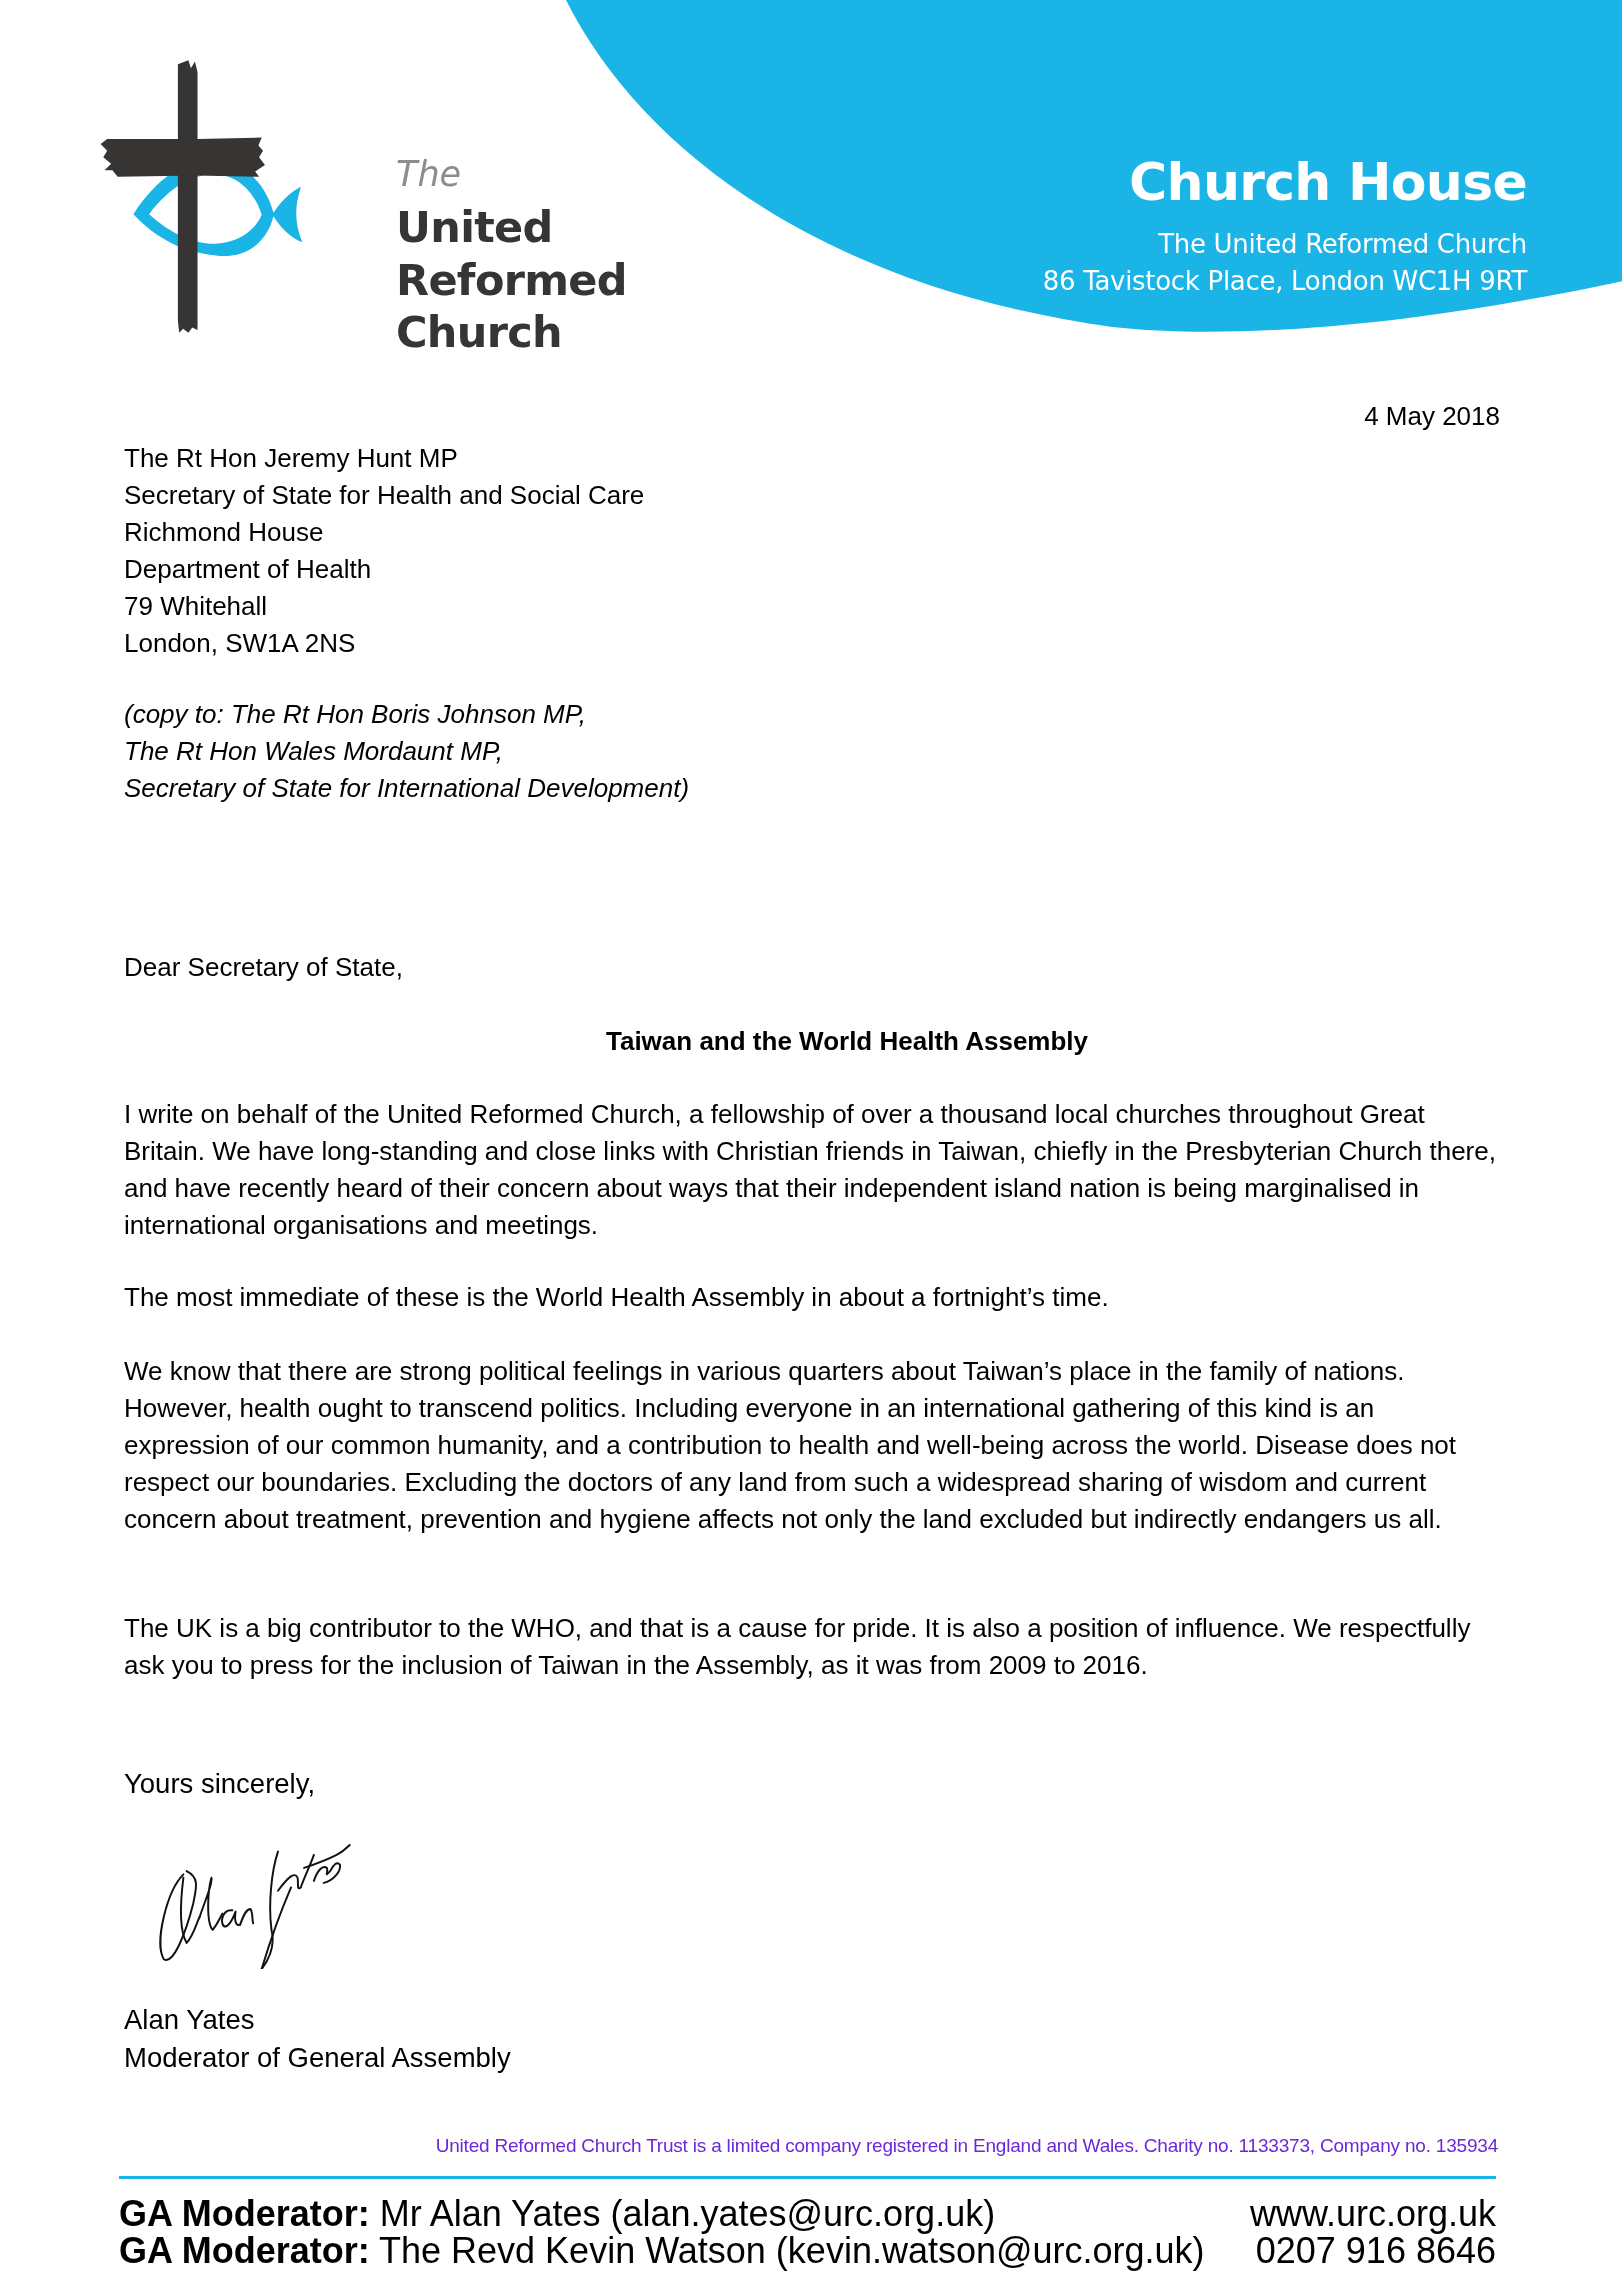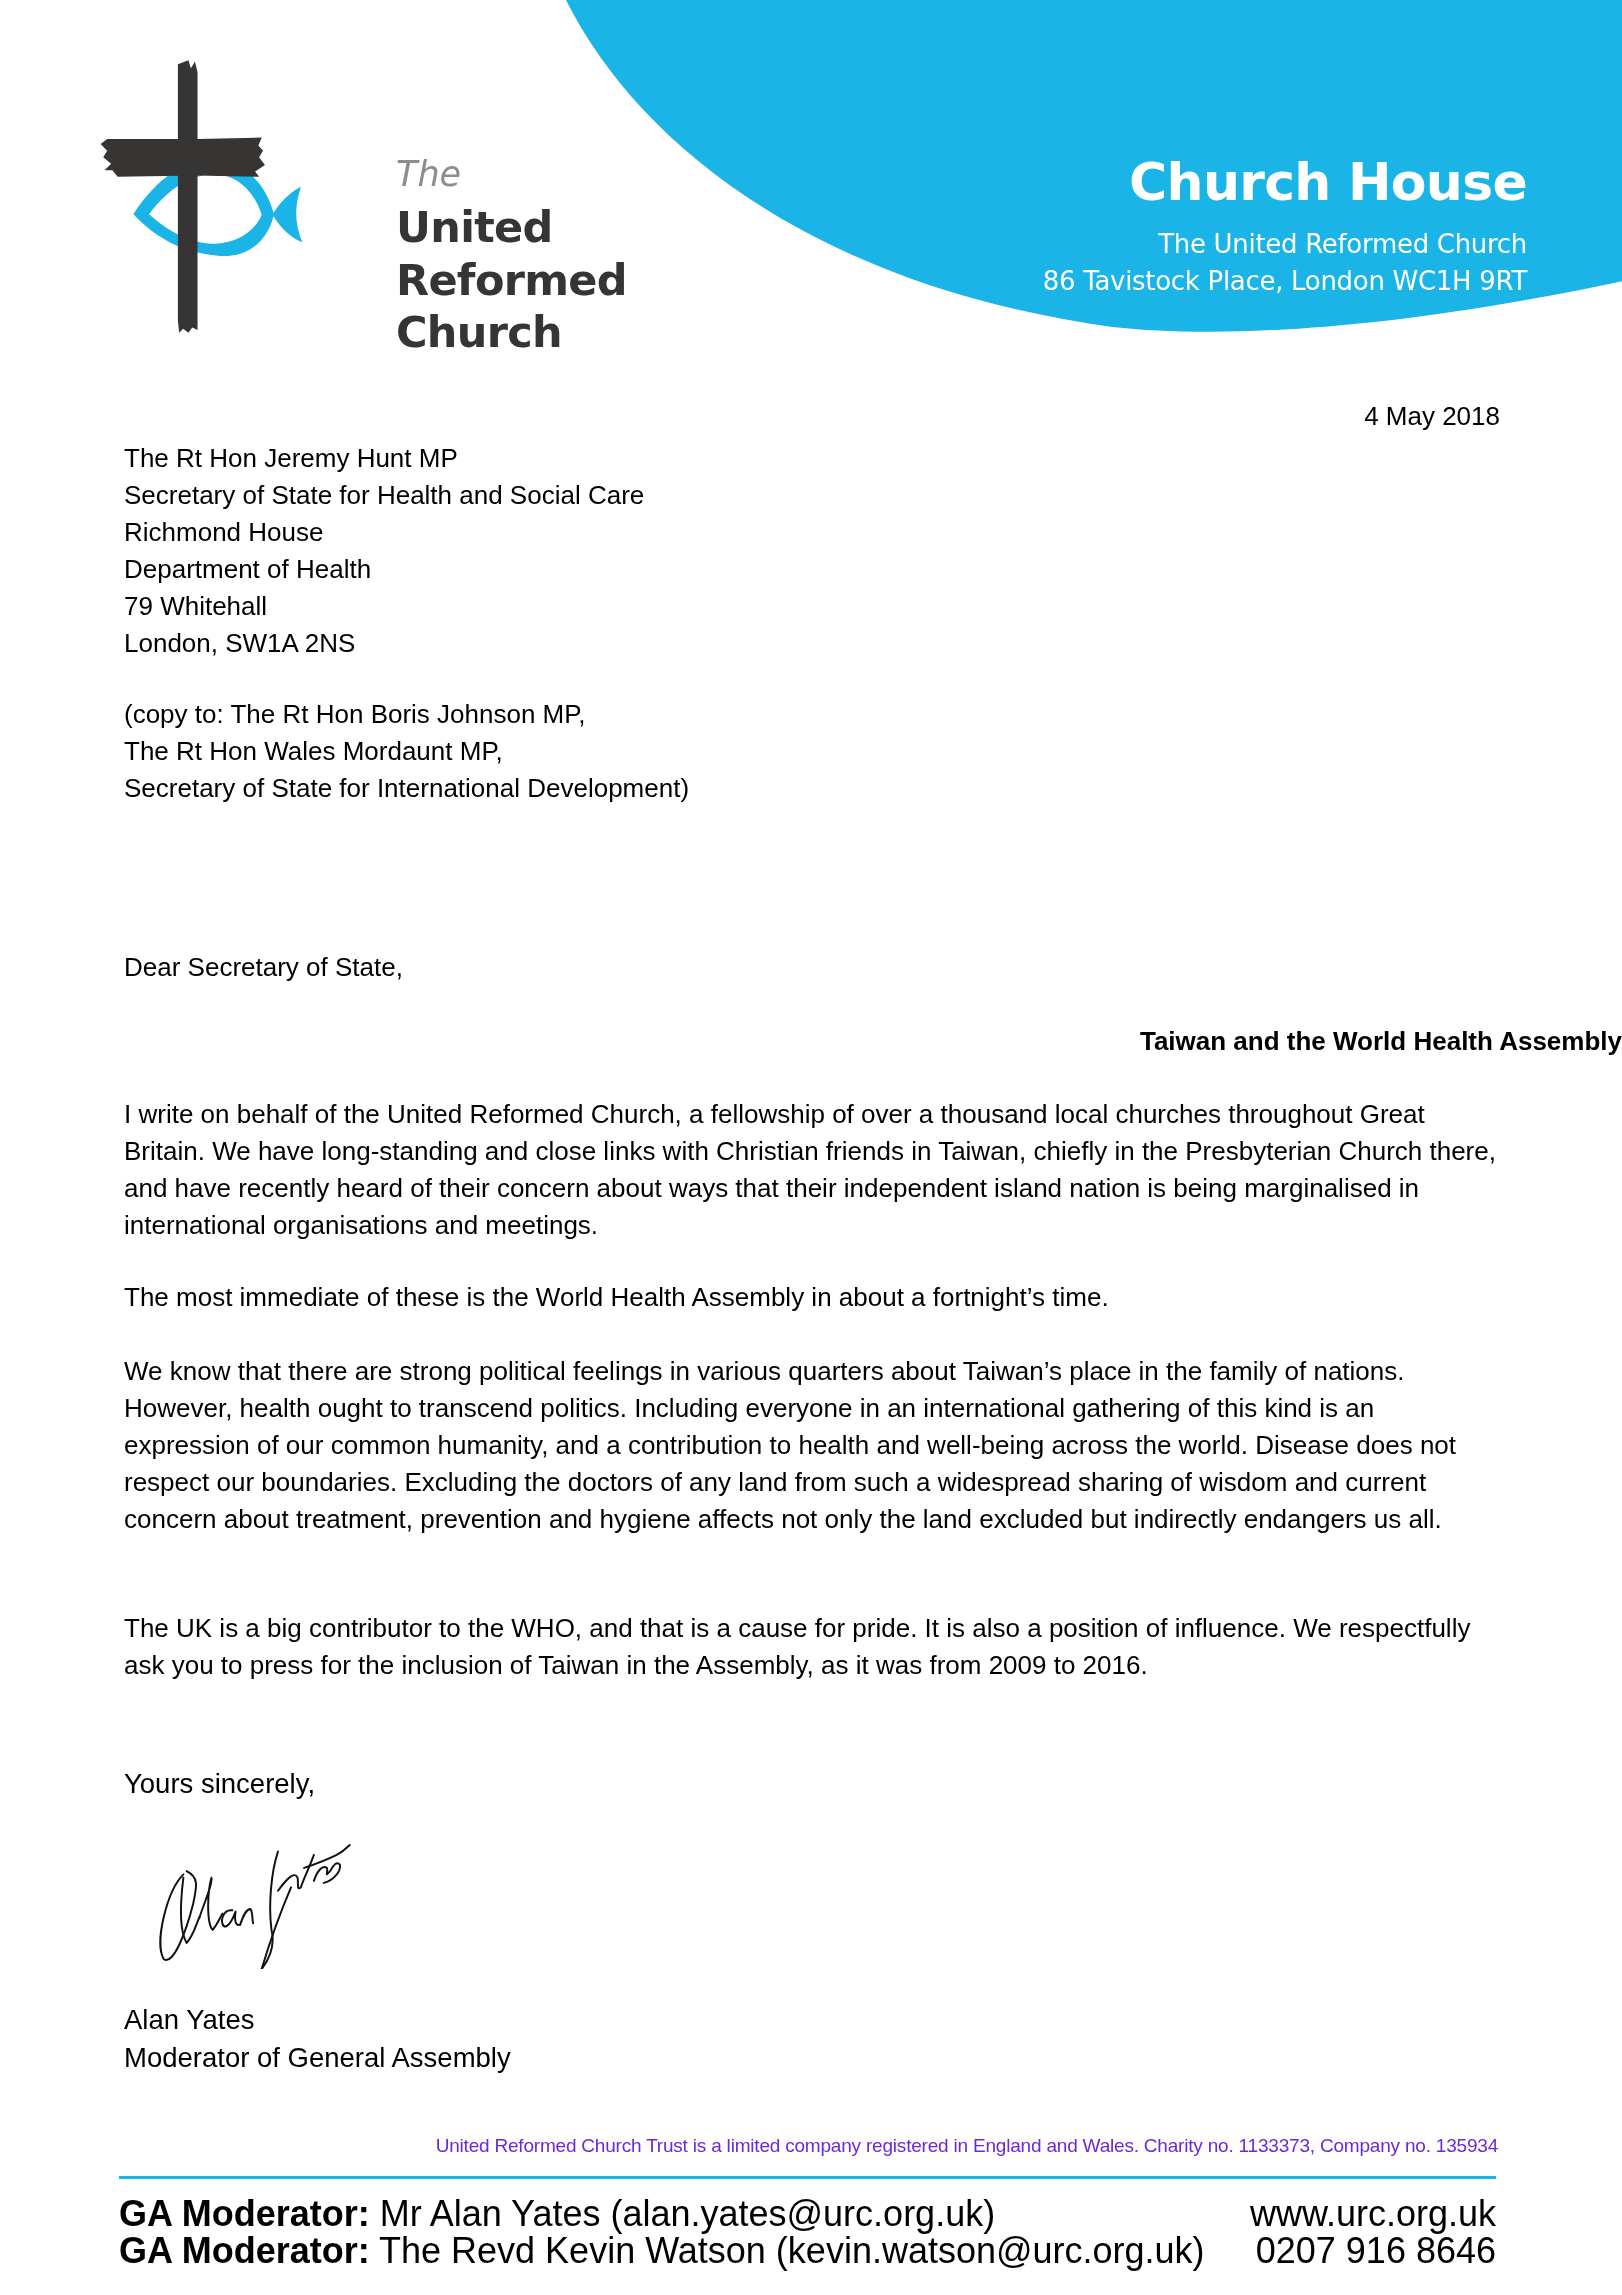--- a/index.html
+++ b/index.html
@@ -14,23 +14,23 @@
   .logo-the { font-style: italic; color: #8f8d8c; font-size: 35px; margin-bottom: 14.4px; }
   .logo-line { font-weight: bold; font-size: 43px; letter-spacing: -0.7px; margin-bottom: 9.2px; }
 
   .hdr { position: absolute; right: 95px; top: 156px; text-align: right; color: #ffffff; font-family: "DejaVu Sans", sans-serif; }
   .hdr-title { font-size: 52px; font-weight: bold; line-height: 1; margin-bottom: 18.3px; letter-spacing: -0.7px; }
   .hdr-line { font-size: 26px; line-height: 37px; letter-spacing: -0.3px; }
 
   .text { font-size: 26px; line-height: 37px; }
   .date { position: absolute; right: 122px; top: 398px; }
   .addr { position: absolute; left: 124px; top: 440px; }
-  .copyto { position: absolute; left: 124px; top: 696px; }
+  .copyto { position: absolute; left: 124px; top: 696px; font-style: italic; }
   .salutation { position: absolute; left: 124px; top: 949px; }
-  .subject { position: absolute; left: 0; width: 1622px; top: 1023px; text-align: right; font-weight: bold; padding-left: 72px; box-sizing: border-box; }
+  .subject { position: absolute; left: 0; width: 1622px; top: 1023px; text-align: center; font-weight: bold; padding-left: 72px; box-sizing: border-box; }
   .para { position: absolute; left: 124px; width: 1381px; }
   .p1 { top: 1096px; }
   .p2 { top: 1279px; }
   .p3 { top: 1353px; }
   .p4 { top: 1610px; }
   .closing { position: absolute; left: 124px; top: 1765px; font-size: 27.5px; }
   .signature { position: absolute; left: 147px; top: 1832px; width: 275px; height: 137px; }
   .signer { position: absolute; left: 124px; top: 2001px; font-size: 27.5px; line-height: 38px; }
 
   .legal { position: absolute; right: 124px; top: 2135px; color: #6d28d9; font-size: 19px; letter-spacing: -0.2px; }

